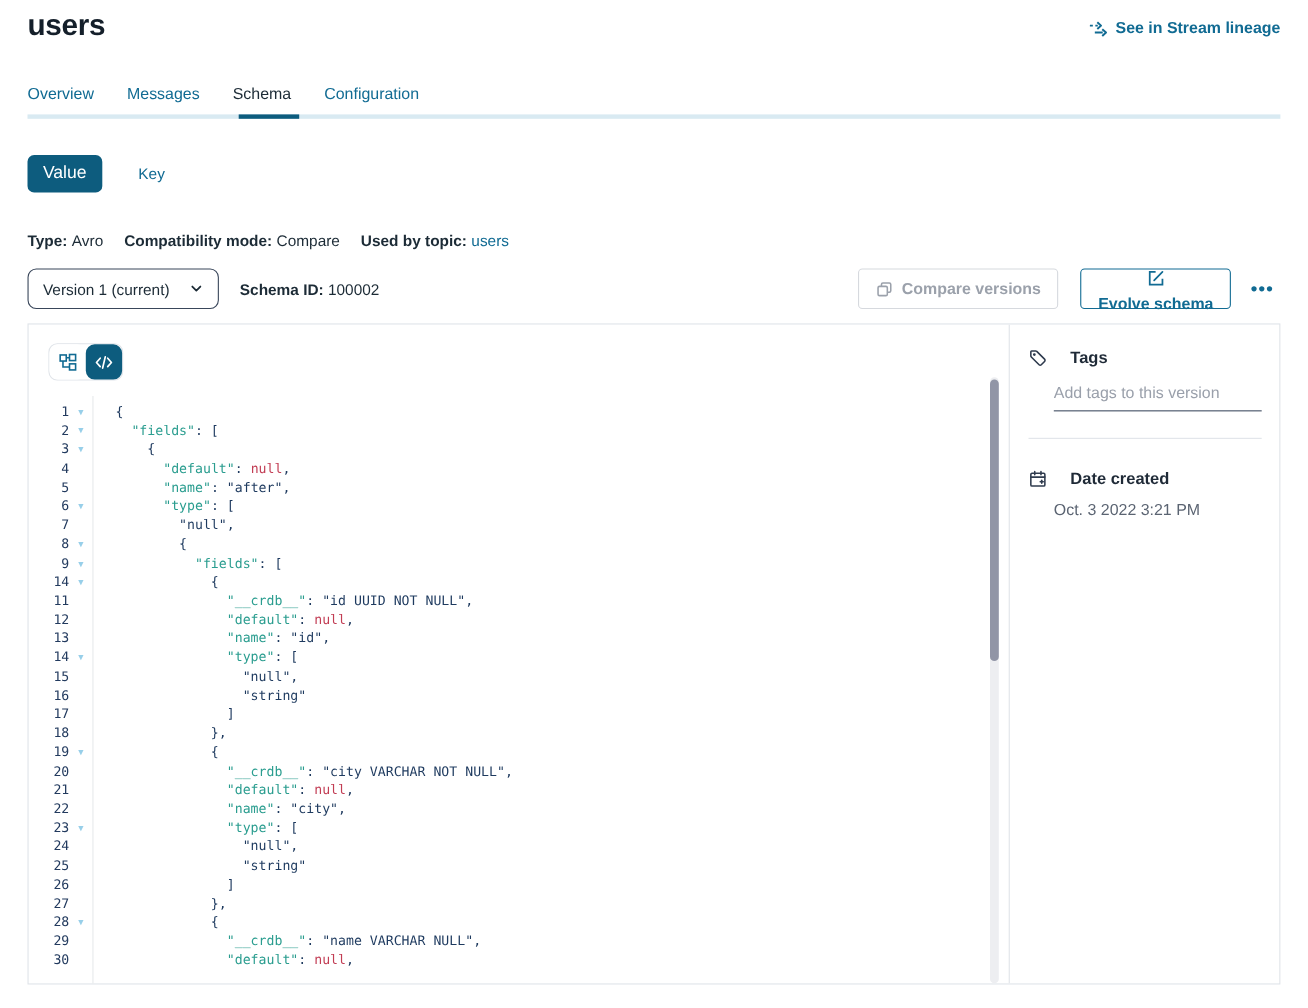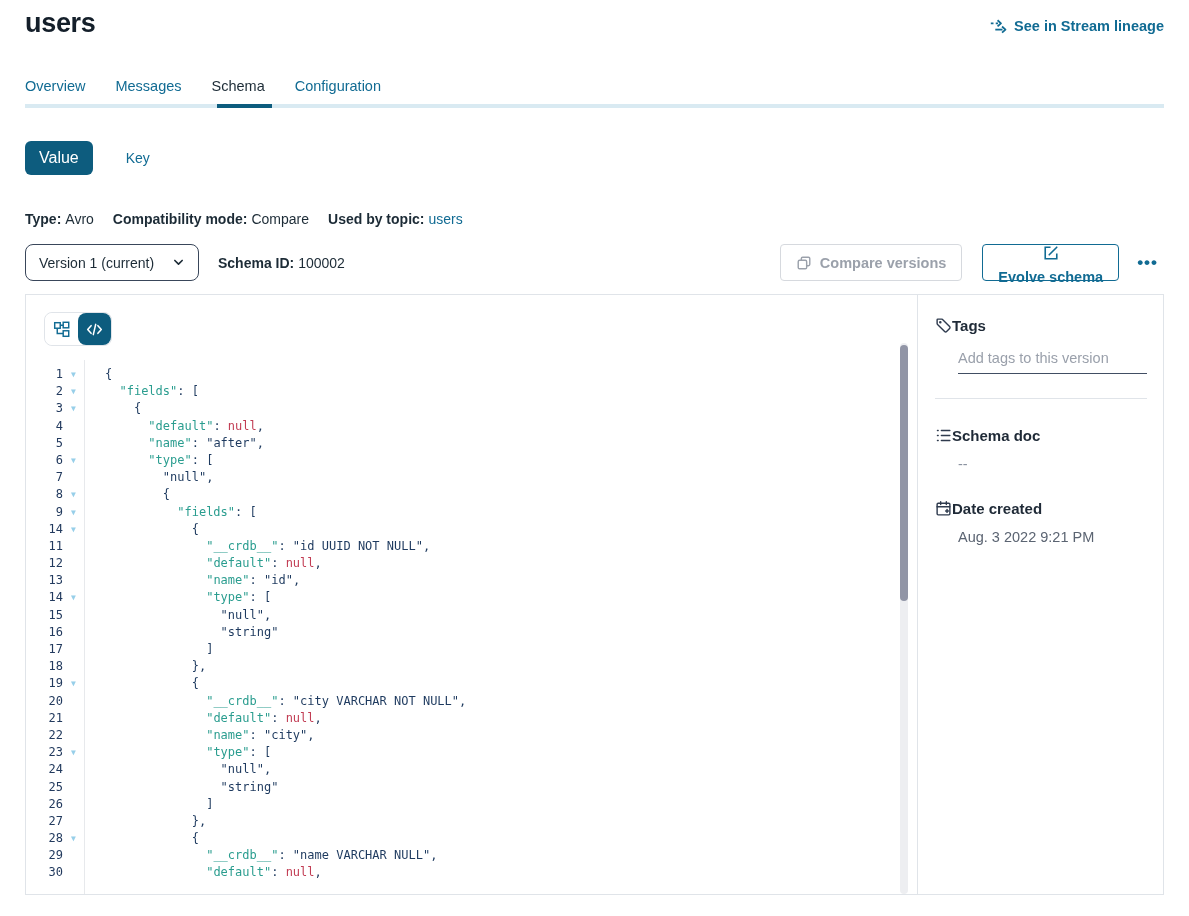--- a/index.html
+++ b/index.html
@@ -62,21 +62,21 @@
   .fold{width:21px;text-align:center;color:#97cfe9;font-size:8px;line-height:17.2px;flex:none;}
   .codetxt{padding-left:21px;}
   .seg-p,.seg-s{color:var(--code-navy);}
   .seg-k{color:var(--key-teal);}
   .seg-n{color:var(--null-red);}
   
   .scroll-track{position:absolute;right:9px;top:48px;bottom:0;width:8px;background:#edeef1;border-radius:4px;}
   .scroll-thumb{position:absolute;top:2px;left:0;width:8px;height:256px;background:#9195a6;border-radius:4px;}
   
   .sidebar{flex:1;padding:22px 16px 0 17px;}
-  .side-head{display:flex;align-items:center;gap:0;font-size:15px;font-weight:700;color:#1f2a37;}
+  .side-head{display:flex;align-items:center;gap:21px;font-size:15px;font-weight:700;color:#1f2a37;}
   .tags-input{display:block;margin:16px 0 0 23px;width:189px;border:none;border-bottom:1px solid #414e63;padding:0 0 7px 0;font-size:14.5px;font-family:inherit;color:var(--ink);background:transparent;outline:none;}
   .tags-input::placeholder{color:#9aa0ab;}
   .side-divider{border:none;border-top:1px solid var(--border);margin:24px 0 0 0;}
   .side-sec{margin-top:28px;}
   .side-val{margin:12px 0 0 23px;font-size:14.5px;color:#5b6472;}
   .side-val.dim{color:#8b93a0;}
   svg{display:block;}
 </style>
 </head>
 <body>
@@ -229,49 +229,33 @@
           <svg width="17" height="17" viewBox="0 0 24 24" fill="none" stroke="#2f3b4e" stroke-width="2" stroke-linejoin="round">
             <path d="M20.6 13.4 L10.6 3.4 C10.2 3.1 9.7 3 9.2 3 H4 C3.4 3 3 3.4 3 4 V9.2 C3 9.7 3.2 10.2 3.6 10.6 L13.6 20.6 C14.4 21.4 15.6 21.4 16.4 20.6 L20.6 16.4 C21.4 15.6 21.4 14.2 20.6 13.4 Z"></path>
             <circle cx="7.5" cy="7.5" r="0.8" fill="#2f3b4e"></circle>
           </svg>
         </span>
         <span>Tags</span>
       </div>
       <input class="tags-input" type="text" placeholder="Add tags to this version" style="">
       <hr class="side-divider">
 
-      <div class="side-sec">
-        <div class="side-head">
-          <span>
-            <svg width="17" height="17" viewBox="0 0 24 24" fill="none" stroke="#2f3b4e" stroke-width="2" stroke-linecap="round">
-              <line x1="9" y1="5" x2="21" y2="5"></line>
-                <line x1="9" y1="12" x2="21" y2="12"></line>
-                <line x1="9" y1="19" x2="21" y2="19"></line>
-              <line x1="3.5" y1="5" x2="4.5" y2="5"></line>
-                <line x1="3.5" y1="12" x2="4.5" y2="12"></line>
-                <line x1="3.5" y1="19" x2="4.5" y2="19"></line>
-            </svg>
-          </span>
-          <span>Schema doc</span>
-        </div>
-        <div class="side-val dim">--</div>
-      </div>
 
       <div class="side-sec">
         <div class="side-head">
           <span>
             <svg width="17" height="17" viewBox="0 0 24 24" fill="none" stroke="#2f3b4e" stroke-width="2" stroke-linecap="round" stroke-linejoin="round">
               <rect x="3" y="4.5" width="18" height="16.5" rx="1.5"></rect>
               <line x1="8" y1="2.5" x2="8" y2="6.5"></line>
                 <line x1="16" y1="2.5" x2="16" y2="6.5"></line>
               <line x1="3" y1="9.5" x2="21" y2="9.5"></line>
               <line x1="15" y1="15.5" x2="19" y2="15.5"></line>
                 <line x1="17" y1="13.5" x2="17" y2="17.5"></line>
             </svg>
           </span>
           <span>Date created</span>
         </div>
-        <div class="side-val">Aug. 3 2022 9:21 PM</div>
+        <div class="side-val">Oct. 3 2022 3:21 PM</div>
       </div>
     </div>
   </div>
 
 </div>
 
 </body></html>

